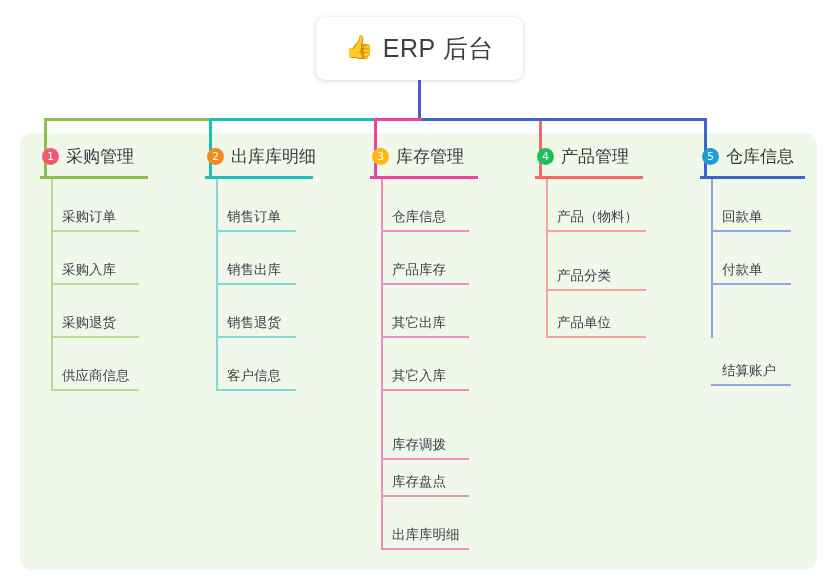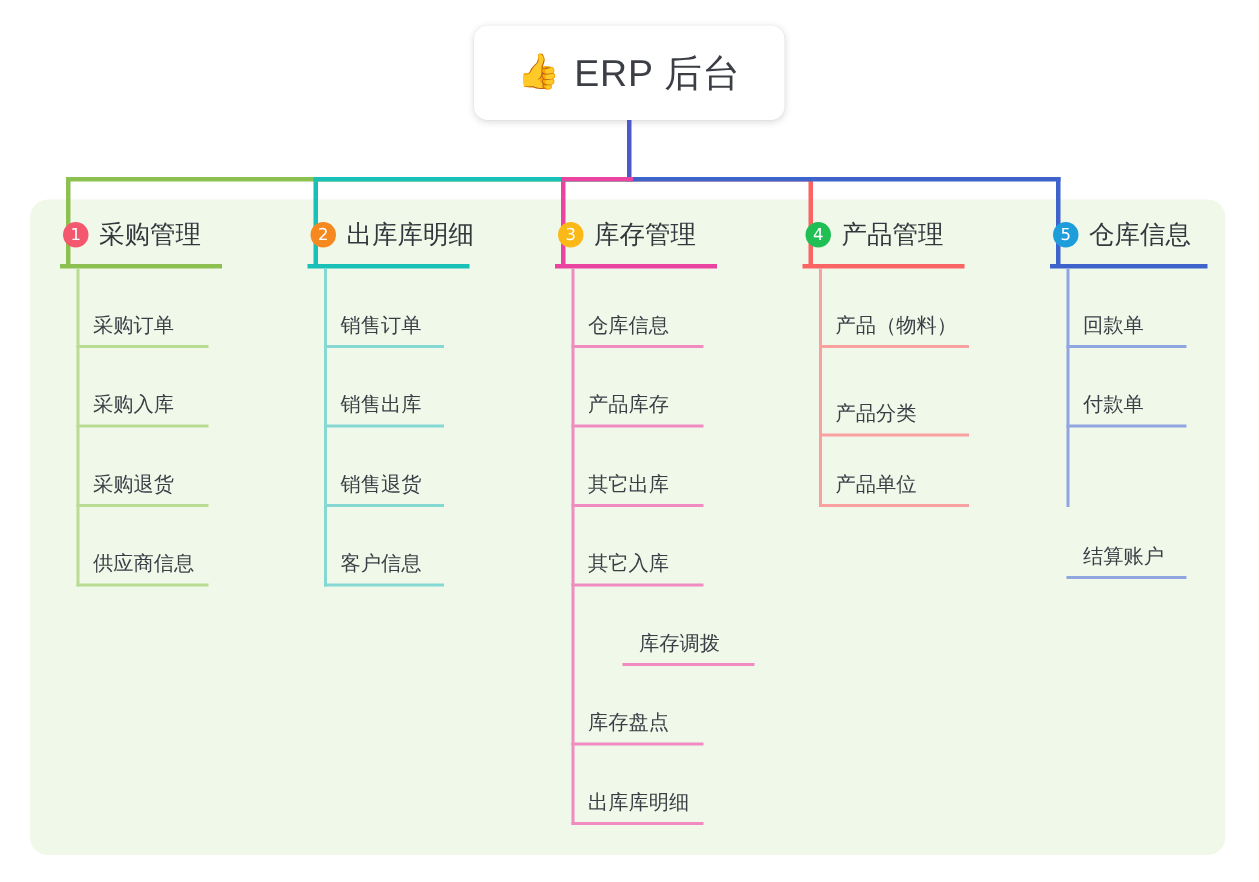--- a/index.html
+++ b/index.html
@@ -152,21 +152,21 @@
             <div class="item-rule" style="width: 88px; background: rgb(241, 140, 194);"></div>
           </div>
           <div class="item" style="top: 106px; width: 88px; height: 53px;">
             <span class="item-label">其它出库</span>
             <div class="item-rule" style="width: 88px; background: rgb(241, 140, 194);"></div>
           </div>
           <div class="item" style="top: 159px; width: 88px; height: 53px; text-decoration: underline;">
             <span class="item-label">其它入库</span>
             <div class="item-rule" style="width: 88px; background: rgb(241, 140, 194);"></div>
           </div>
-          <div class="item" style="top: 212px; width: 88px; height: 53px; margin-left: 34px;">
+          <div class="item" style="top: 228px; width: 88px; height: 53px;">
             <span class="item-label">库存调拨</span>
             <div class="item-rule" style="width: 88px; background: rgb(241, 140, 194);"></div>
           </div>
           <div class="item" style="top: 265px; width: 88px; height: 53px; padding-left: 18px;">
             <span class="item-label">库存盘点</span>
             <div class="item-rule" style="width: 88px; background: rgb(241, 140, 194);"></div>
           </div>
           <div class="item" style="top: 318px; width: 88px; height: 53px;">
             <span class="item-label">出库库明细</span>
             <div class="item-rule" style="width: 88px; background: rgb(241, 140, 194);"></div>

